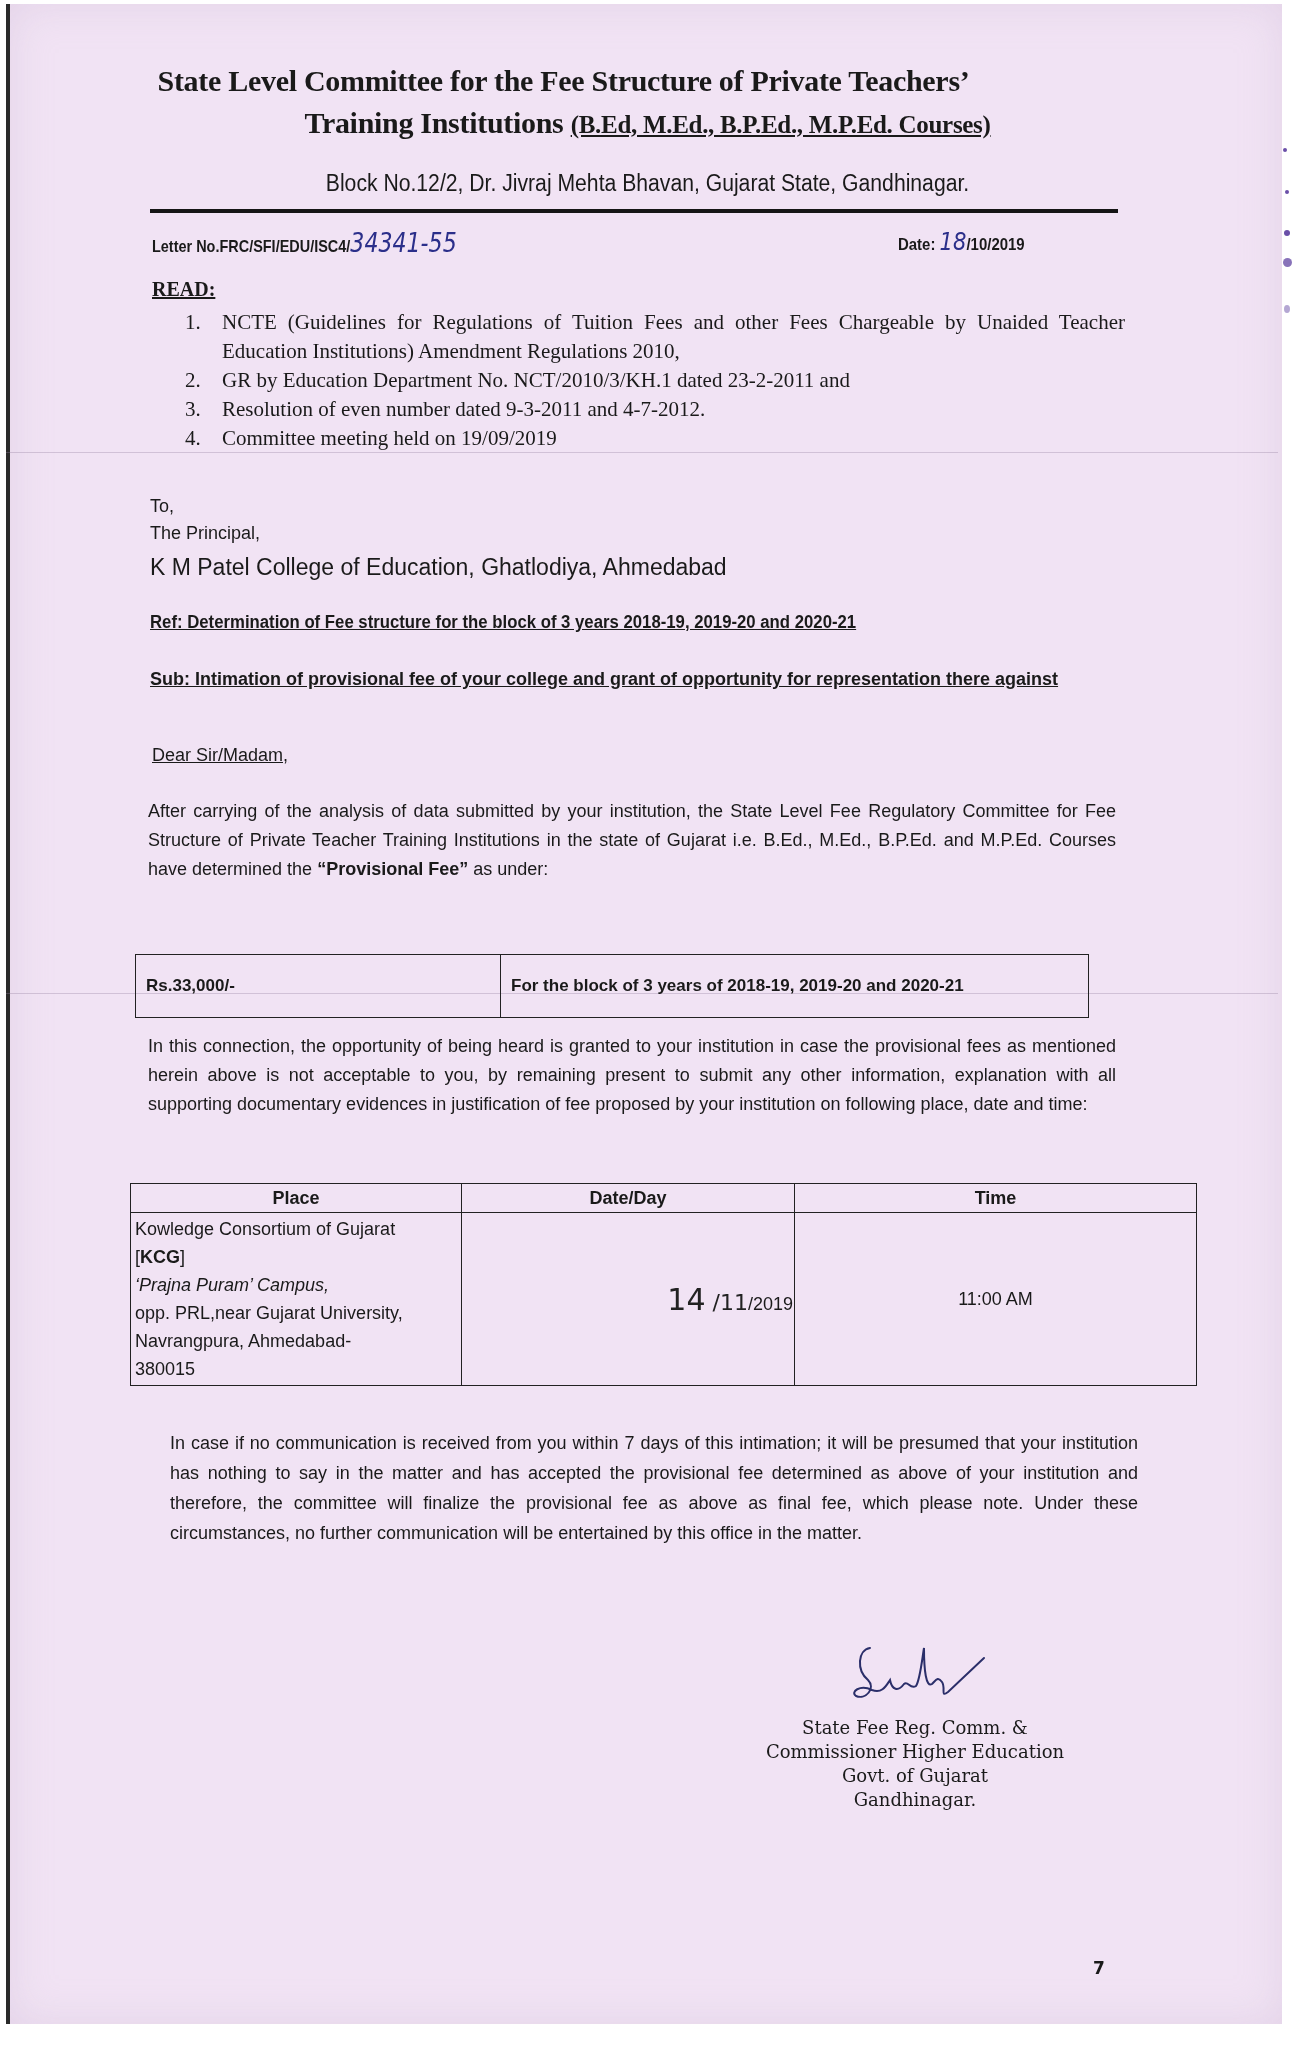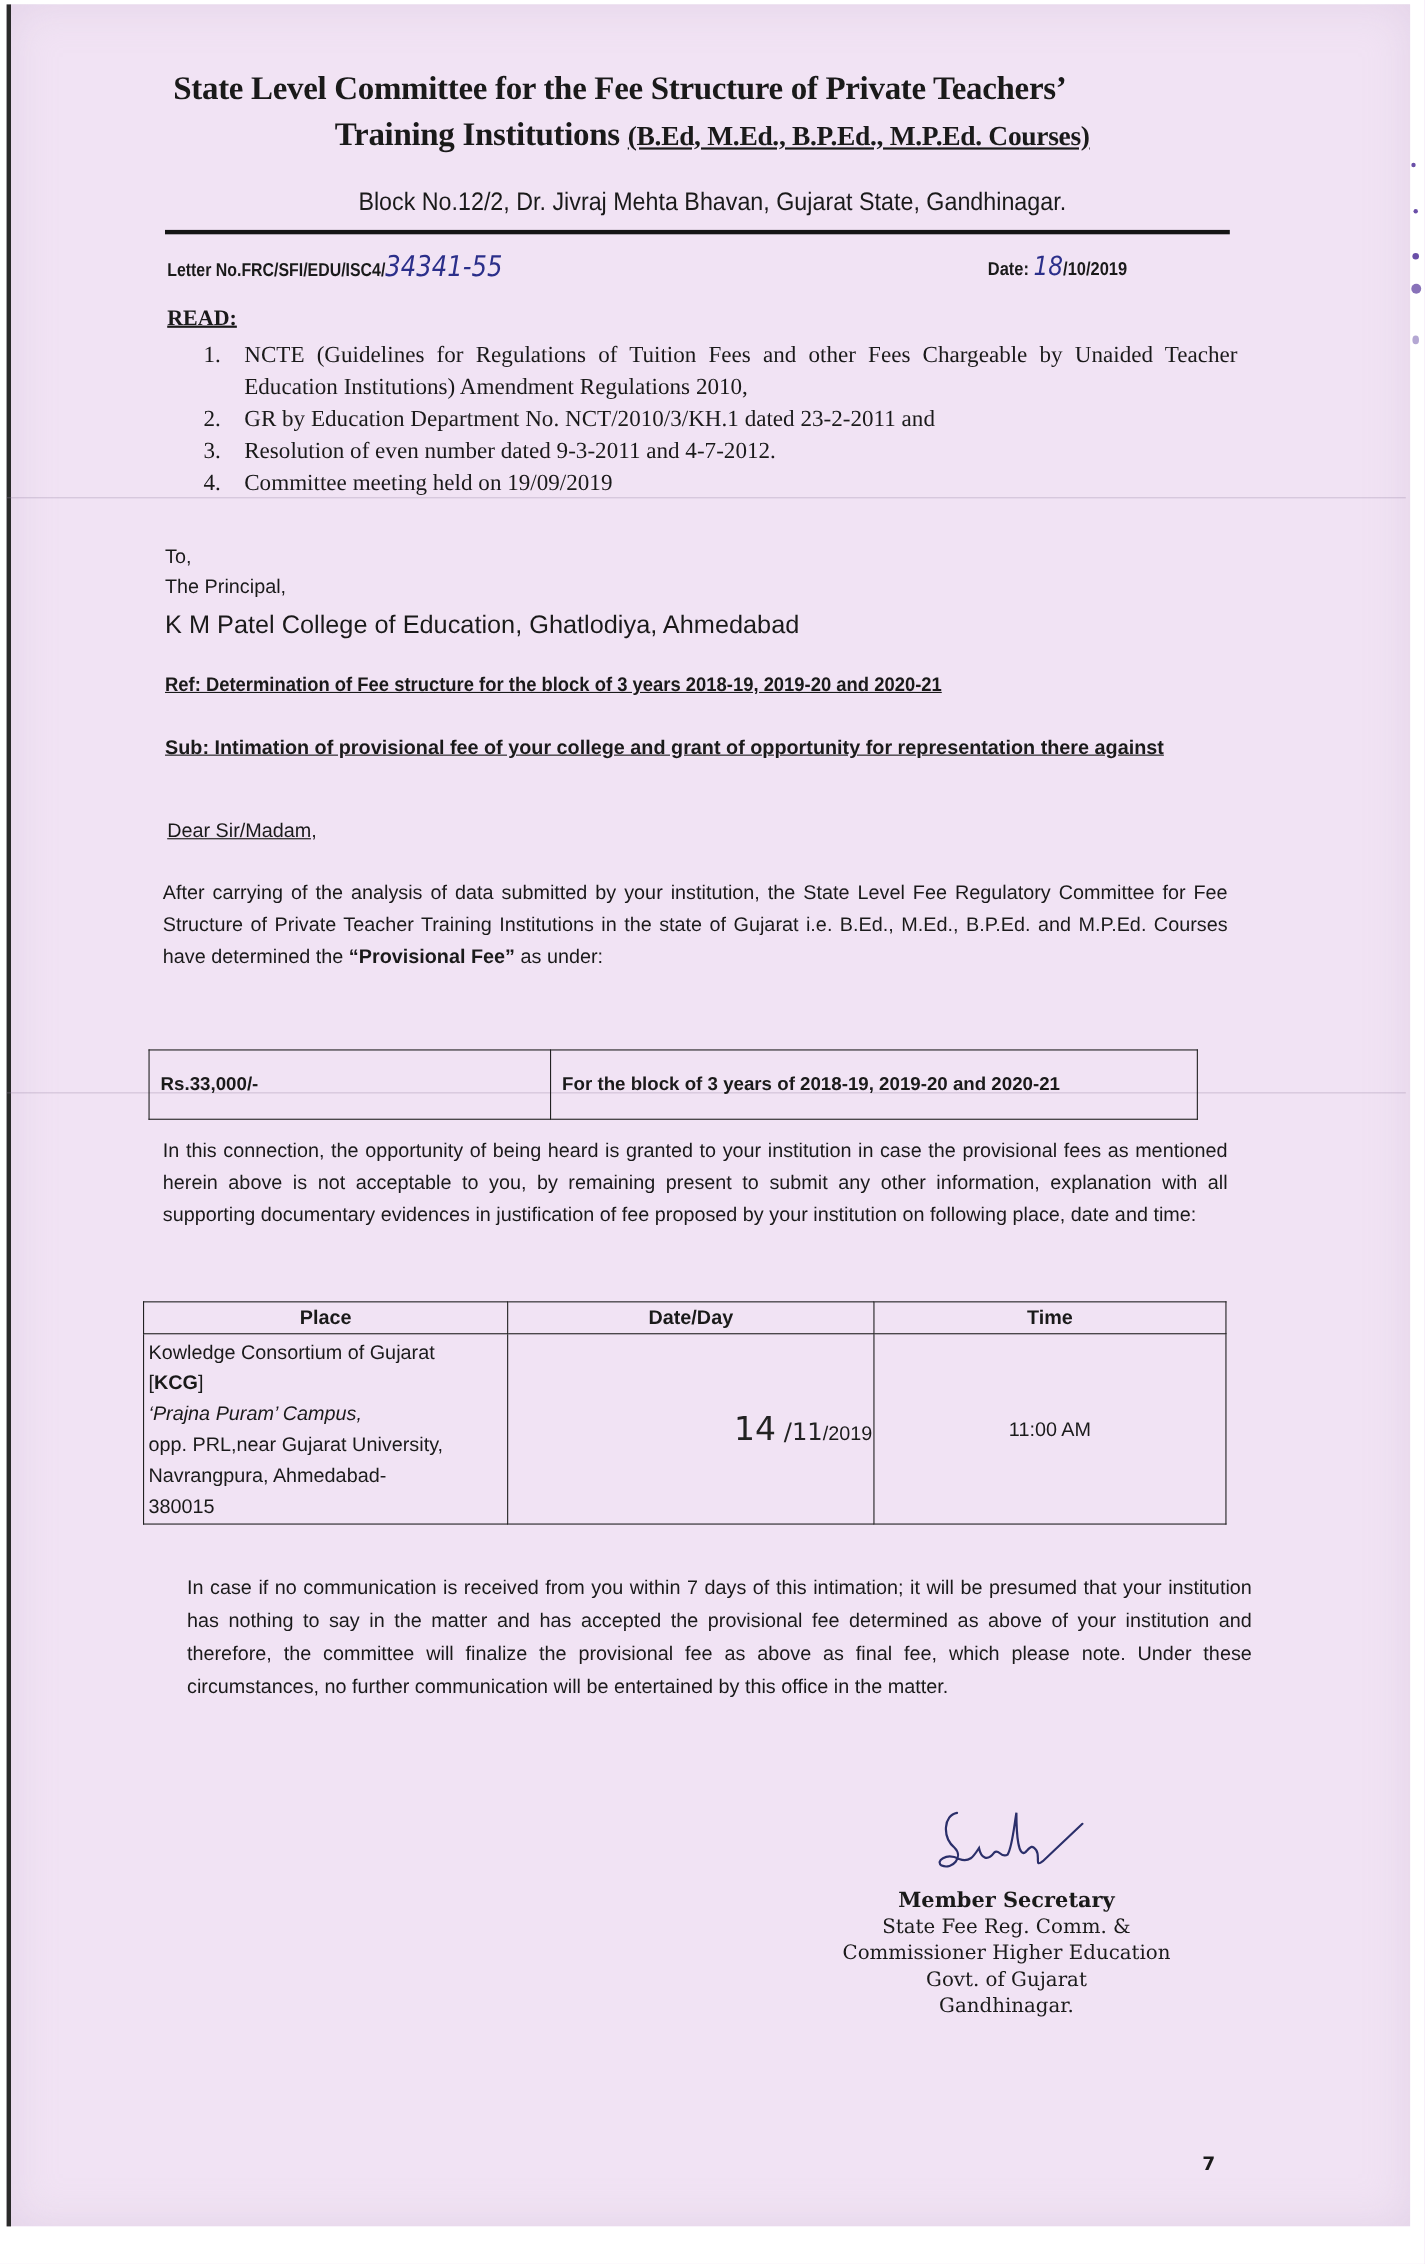--- a/index.html
+++ b/index.html
@@ -48,21 +48,21 @@
   .dear { left: 152px; top: 745px; text-decoration: underline; }
   .para { left: 148px; width: 968px; font-size: 18px; line-height: 29px; text-align: justify; }
   .p1 { top: 797px; }
   .p2 { top: 1032px; }
   .p3 { top: 1428px; font-weight: normal; line-height: 30px; margin-left: 22px; }
 
   table.fee { position: absolute; left: 135px; top: 918px; width: 954px; border-collapse: collapse; margin-top: 36px; }
   table.fee td { border: 1.5px solid #222; height: 62px; font-weight: bold; font-size: 17px; padding: 0 10px; }
   table.fee td.amt { width: 344px; }
 
-  table.sched { position: absolute; left: 130px; top: 1183px; width: 985px; border-collapse: collapse; font-size: 18px; }
+  table.sched { position: absolute; left: 130px; top: 1183px; width: 1067px; border-collapse: collapse; font-size: 18px; }
   table.sched th, table.sched td { border: 1.5px solid #222; }
   table.sched th { height: 26px; font-weight: bold; text-align: center; }
   table.sched td { vertical-align: middle; }
   table.sched td.place { width: 322px; padding: 2px 4px; line-height: 28px; vertical-align: top; }
   table.sched td.dateday { width: 330px; text-align: right; }
   table.sched td.time { text-align: center; }
   .hw { font-family: "DejaVu Sans", sans-serif; font-size: 30px; color: #222; }
 
   .sig { left: 848px; top: 1640px; }
   .sign-block { left: 690px; width: 450px; top: 1716px; text-align: center; font-family: "DejaVu Serif", serif; font-size: 18px; line-height: 24px; }
@@ -154,20 +154,19 @@
 </tbody>
   </table>
 
 <div class="abs body-text para p3">In case if no communication is received from you within 7 days of this intimation; it will be presumed that your institution has nothing to say in the matter and has accepted the provisional fee determined as above of your institution and therefore, the committee will finalize the provisional fee as above as final fee, which please note. Under these circumstances, no further communication will be entertained by this office in the matter.</div>
 
 <svg class="abs sig" width="140" height="70" viewBox="0 0 140 70">
   <path d="M22 8 C10 10, 8 30, 20 40 C28 48, 18 60, 8 56 C2 52, 12 44, 24 50 C34 54, 38 46, 42 40 C44 50, 50 52, 56 44 C60 40, 62 50, 68 46 C72 40, 74 20, 76 8 C76 30, 78 48, 84 44 C88 40, 90 36, 94 42 C98 48, 92 58, 100 52 L136 18" fill="none" stroke="#2b2f6a" stroke-width="2" stroke-linecap="round"></path>
 </svg>
 
 <div class="abs sign-block">
-  <div class="role">Member Secretary</div>
   <div>State Fee Reg. Comm. &amp;</div>
   <div>Commissioner Higher Education</div>
   <div>Govt. of Gujarat</div>
   <div>Gandhinagar.</div>
 </div>
 
 <div class="abs page-no">7</div>
 
 </body></html>

